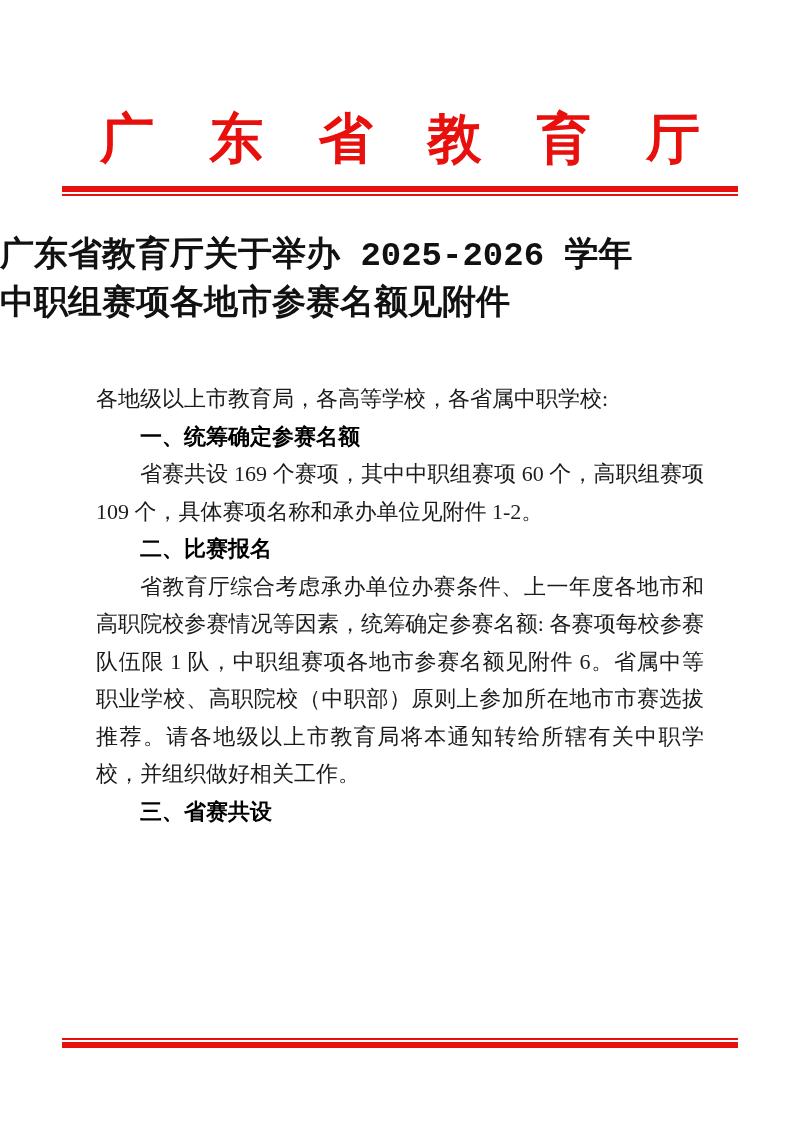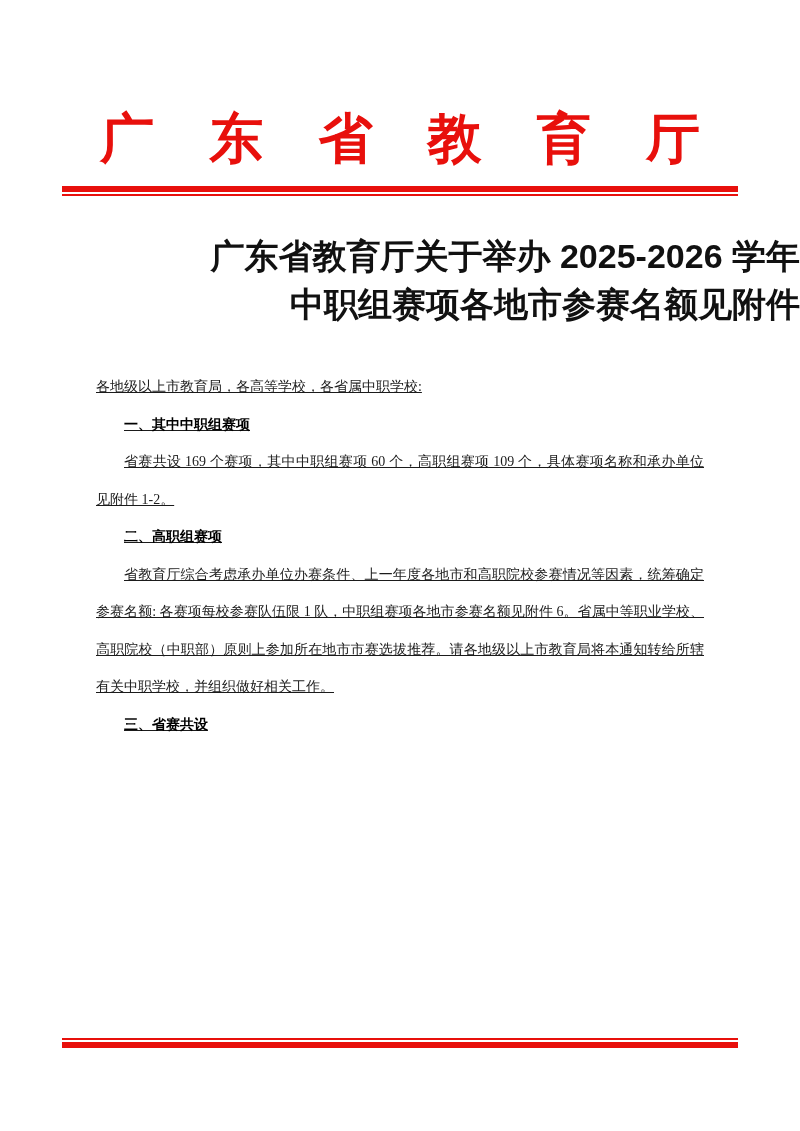--- a/index.html
+++ b/index.html
@@ -33,36 +33,35 @@
     margin: 0 auto;
   }
   .rule-top { margin-top: 20px; }
   .rule-thick { height: 6px; background: #e8100c; }
   .rule-gap   { height: 2px; background: transparent; }
   .rule-thin  { height: 2px; background: #e8100c; }
 
   
   .doc-title {
     margin: 36px 0 12px 0;
-    text-align: right;
-    font-family: Liberation Sans, sans-serif;
+    text-align: left;
+    font-family: Liberation Mono, monospace;
     font-weight: bold;
     font-size: 34px;
     line-height: 48px;
     color: #111111;
   }
 
   
   .doc-body {
-    margin: 40px auto 0;
+    margin: 52px auto 0;
     width: 608px;
-    font-size: 14px;
+    font-size: 22px;
     line-height: 37.5px;
     text-align: justify;
-    text-decoration: underline;
   }
   .doc-body p { margin: 0; }
   .salutation { text-indent: 0; }
   .para { text-indent: 2em; }
   .heading {
     text-indent: 2em;
     font-family: "Liberation Sans", sans-serif;
     font-weight: bold;
     color: #000000;
   }
@@ -96,24 +95,24 @@
   </div>
 
   <h1 class="doc-title">
     <div>广东省教育厅关于举办 2025-2026 学年</div>
     <div>中职组赛项各地市参赛名额见附件</div>
   </h1>
 
   <main class="doc-body">
     <p class="salutation">各地级以上市教育局，各高等学校，各省属中职学校:</p>
 
-    <p class="heading">一、其中中职组赛项</p>
+    <p class="heading">一、统筹确定参赛名额</p>
     <p class="para">省赛共设 169 个赛项，其中中职组赛项 60 个，高职组赛项 109 个，具体赛项名称和承办单位见附件 1-2。</p>
 
-    <p class="heading">二、高职组赛项</p>
+    <p class="heading">二、比赛报名</p>
     <p class="para">省教育厅综合考虑承办单位办赛条件、上一年度各地市和高职院校参赛情况等因素，统筹确定参赛名额: 各赛项每校参赛队伍限 1 队，中职组赛项各地市参赛名额见附件 6。省属中等职业学校、高职院校（中职部）原则上参加所在地市市赛选拔推荐。请各地级以上市教育局将本通知转给所辖有关中职学校，并组织做好相关工作。</p>
 
     <p class="heading">三、省赛共设</p>
   </main>
 
   <div class="footer-rule">
     <div class="rule-thin"></div>
     <div class="rule-gap"></div>
     <div class="rule-thick"></div>
   </div>

